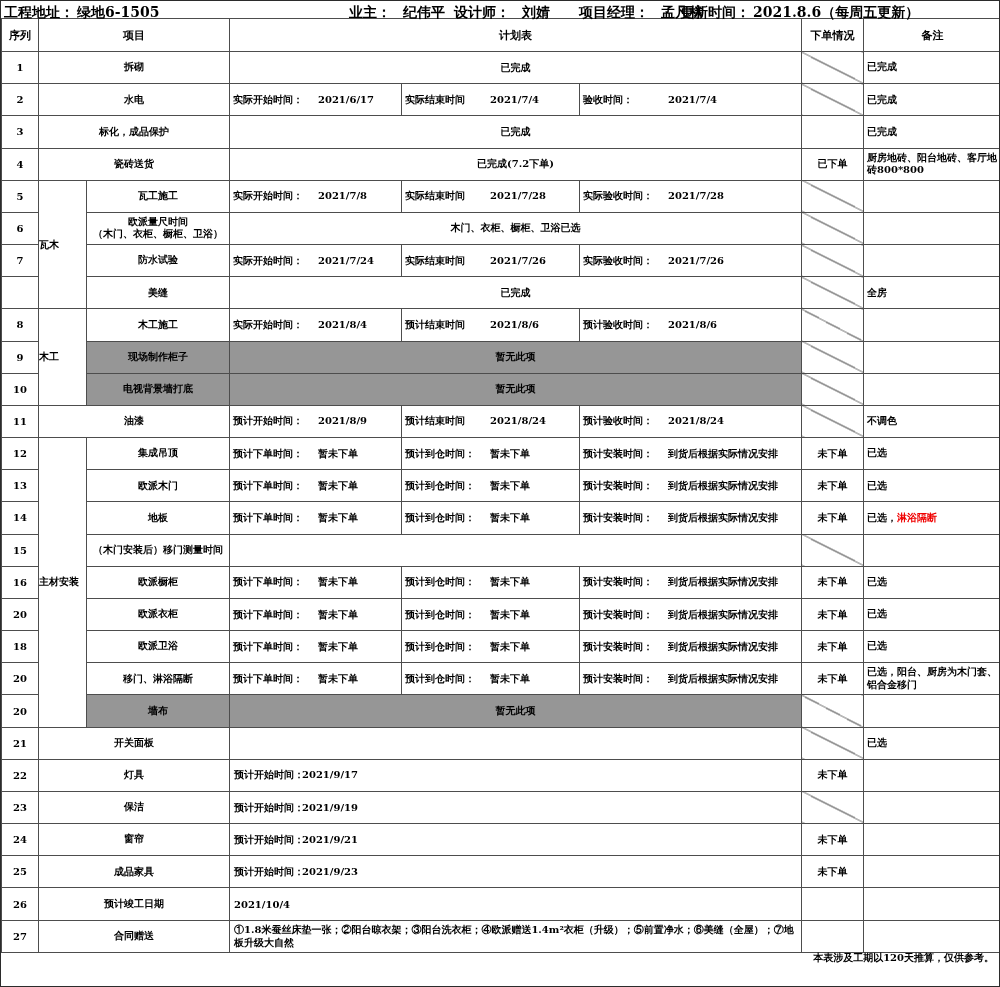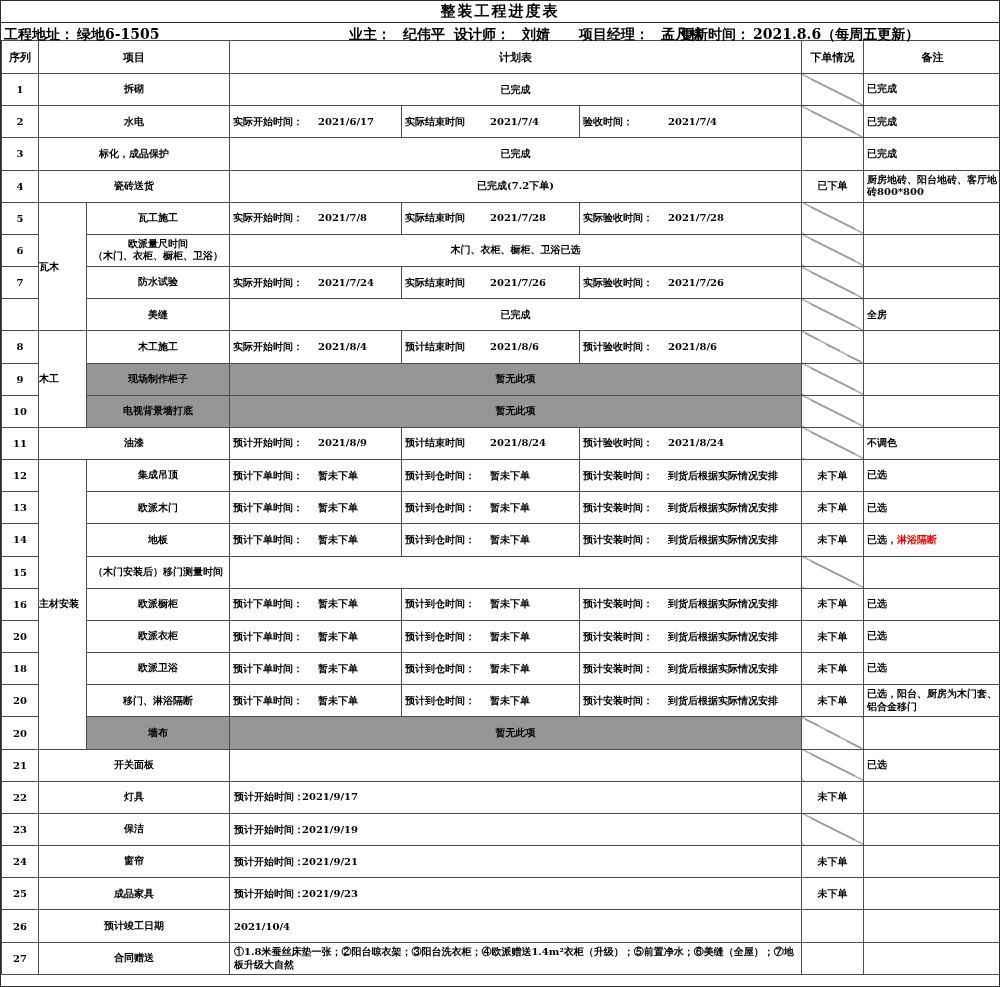--- a/index.html
+++ b/index.html
@@ -30,21 +30,20 @@
   .diag { background-image:linear-gradient(to top right,
             transparent calc(50% - 0.6px), #707070 calc(50% - 0.6px),
             #707070 calc(50% + 0.6px), transparent calc(50% + 0.6px)); }
   .red { color:#f00000; }
   .footer { height:11px; line-height:10px; text-align:right; padding-right:5px; font-size:10px; }
 </style>
 </head>
 <body>
 
 <div class="sheet">
-  <div class="title">整装工程进度表</div>
 
   <div class="info-row">
     <span class="info-item" style="left:3px"><span>工程地址：</span><span class="iv-tight">绿地6-1505</span></span>
     <span class="info-item" style="left:348px"><span>业主：</span><span class="iv">纪伟平</span></span>
     <span class="info-item" style="left:453px"><span>设计师：</span><span class="iv">刘婧</span></span>
     <span class="info-item" style="left:578px"><span>项目经理：</span><span class="iv">孟凡林</span></span>
     <span class="info-item" style="left:679px"><span>更新时间：</span><span class="iv-tight">2021.8.6（每周五更新）</span></span>
   </div>
 
   <table>
@@ -288,13 +287,14 @@
         <tr>
           <td class="c-seq">27</td>
           <td class="c-project" colspan="2">合同赠送</td>
           <td class="c-plan-left" colspan="3">①1.8米蚕丝床垫一张；②阳台晾衣架；③阳台洗衣柜；④欧派赠送1.4m²衣柜（升级）；⑤前置净水；⑥美缝（全屋）；⑦地板升级大自然</td>
           <td class="c-order"></td>
           <td class="c-remark"></td>
         </tr>
       </tbody>
   </table>
 
+  <div class="footer">本表涉及工期以120天推算，仅供参考。</div>
 </div>
 
 </body></html>

